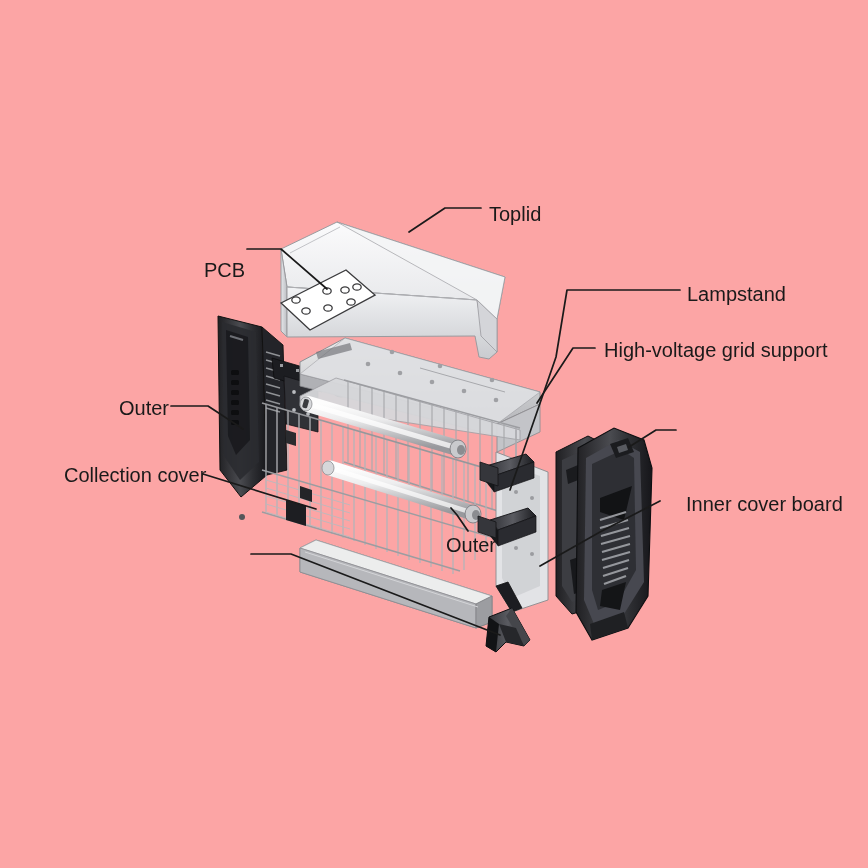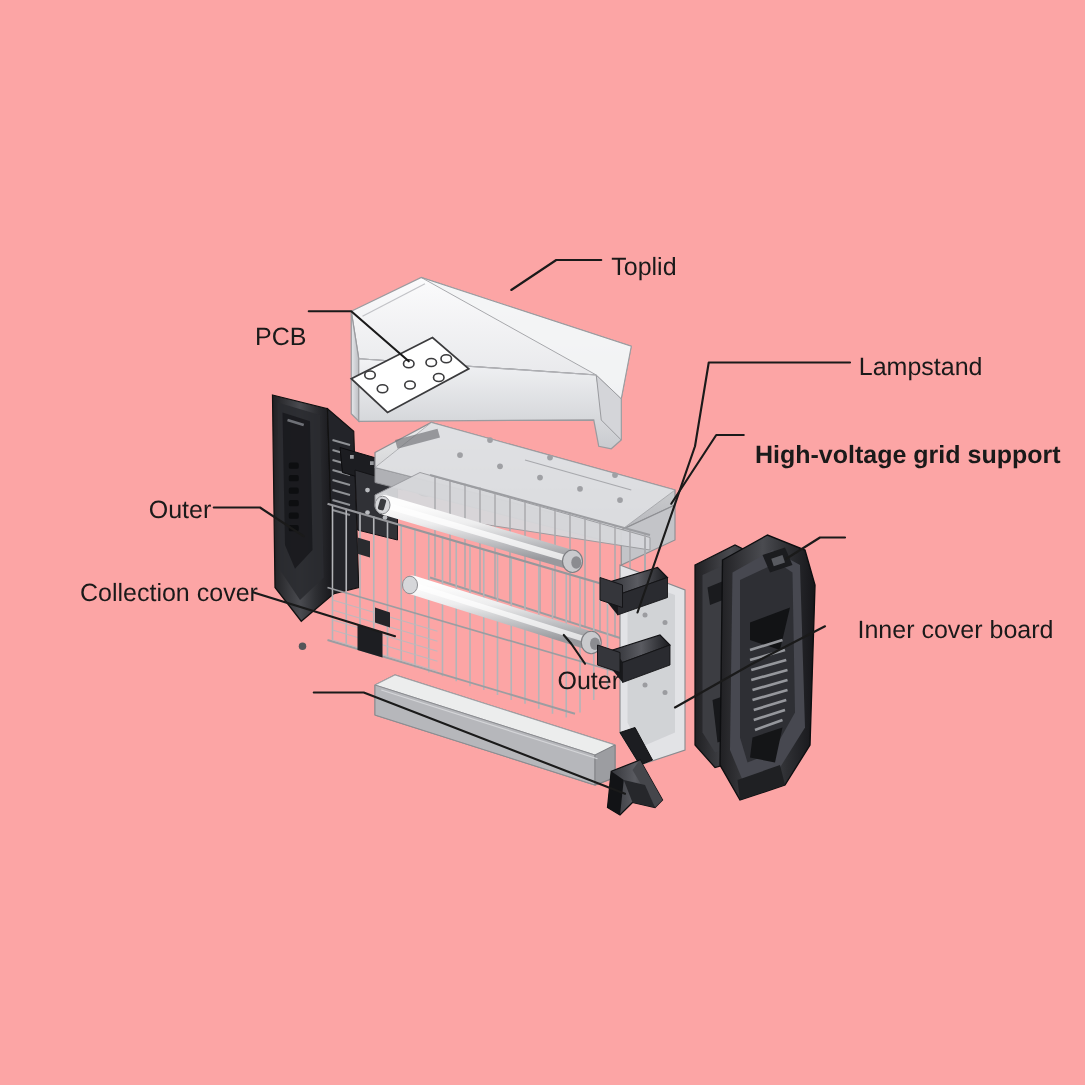--- a/index.html
+++ b/index.html
@@ -310,19 +310,19 @@
       <polyline points="203,474 316,509"></polyline>
       <polyline points="540,566 600,532 660,501"></polyline>
       <polyline points="468,531 457,515 451,508"></polyline>
       <polyline points="251,554 291,554 500,635"></polyline>
     </g>
   </svg>
 
   <div class="lbl" style="left:489px;top:203px;">Toplid</div>
   <div class="lbl" style="left:204px;top:242px;margin-top:17px;">PCB</div>
   <div class="lbl" style="left:687px;top:283px;">Lampstand</div>
-  <div class="lbl" style="left:604px;top:353px;font-weight:bold;">High-voltage grid support</div>
+  <div class="lbl" style="left:604px;top:339px;">High-voltage grid support</div>
   <div class="lbl" style="left:119px;top:397px;">Outer</div>
   <div class="lbl" style="left:64px;top:464px;">Collection cover</div>
   <div class="lbl" style="left:686px;top:493px;">Inner cover board</div>
   <div class="lbl" style="left:446px;top:534px;">Outer</div>
 
 </div>
 
 </body></html>

